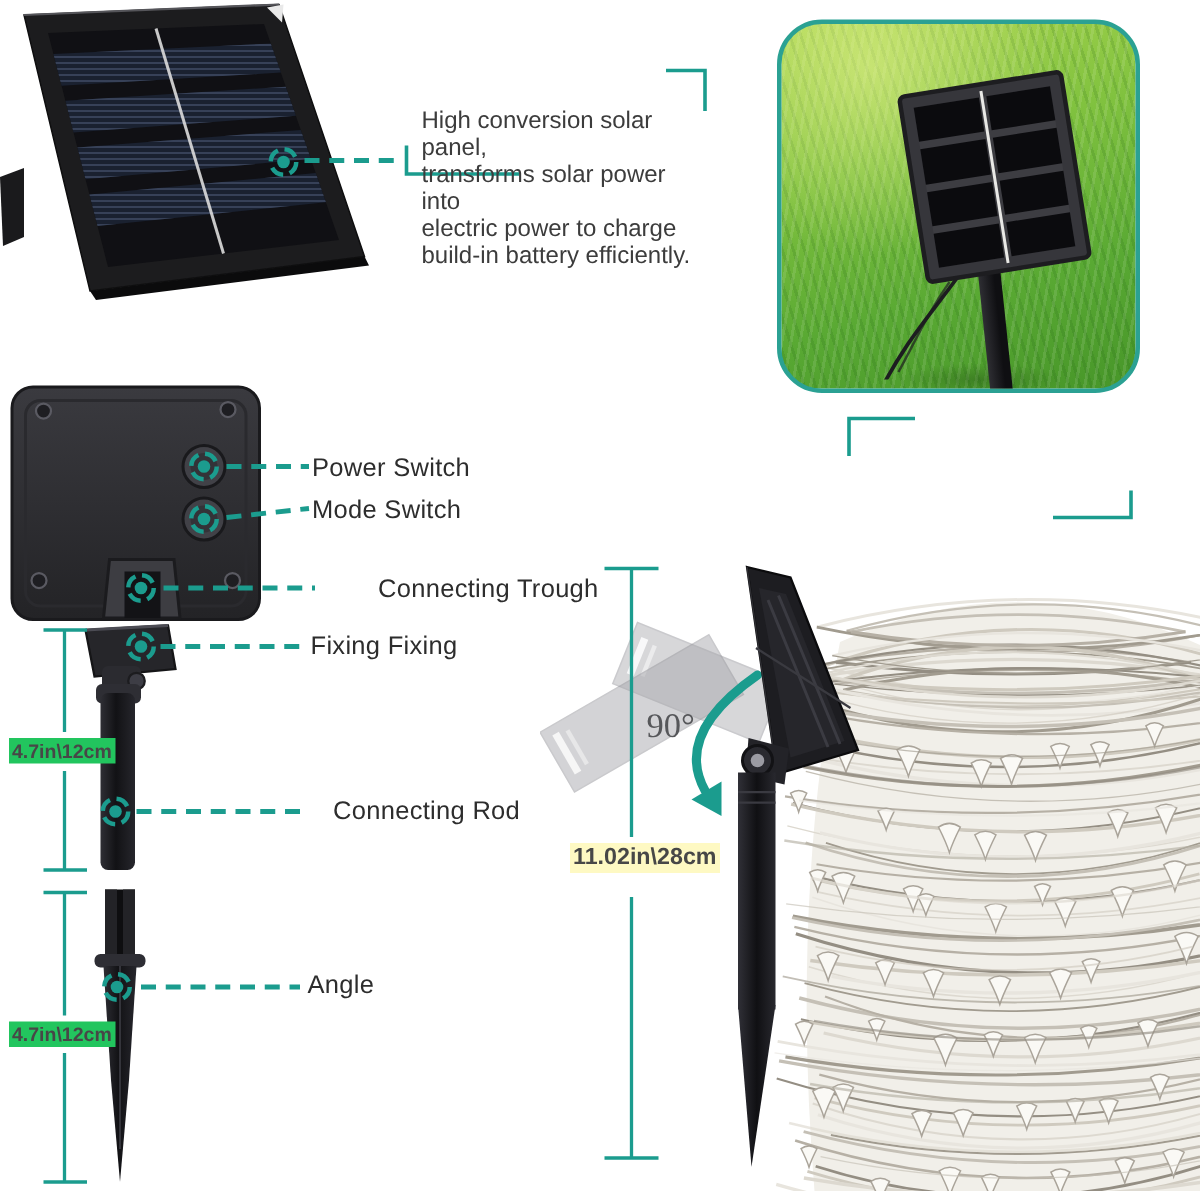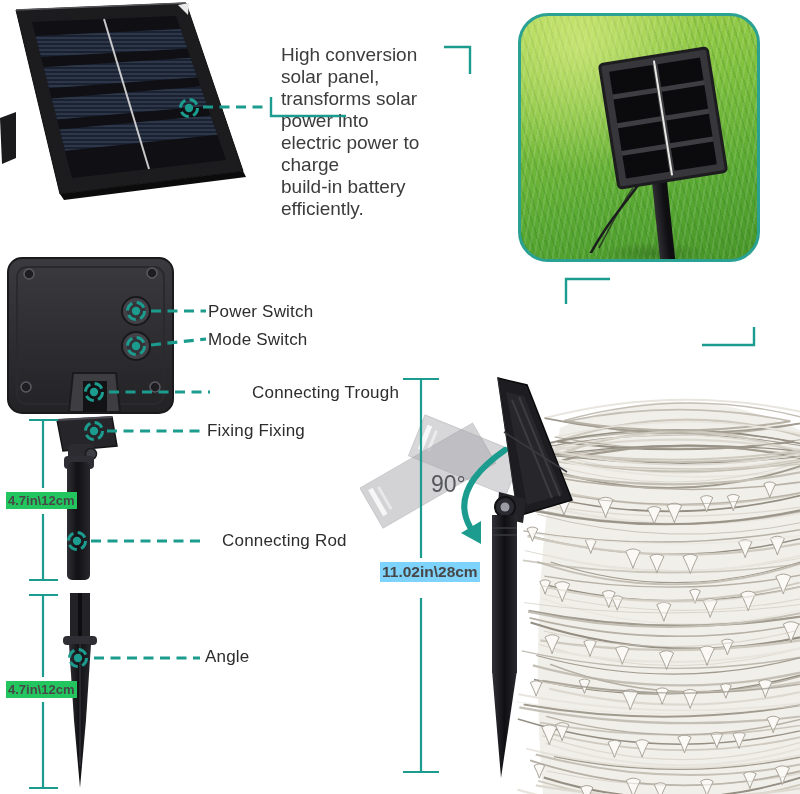--- a/index.html
+++ b/index.html
@@ -1,22 +1,22 @@
 <!DOCTYPE html>
 <html><head>
 <meta charset="utf-8">
 <style>
   html,body{margin:0;padding:0;background:#ffffff;}
   #stage{position:relative;width:800px;height:794px;background:#fff;overflow:hidden;
          font-family:"Liberation Sans",sans-serif;}
   .abs{position:absolute;}
   .callout-label{font-size:17px;color:#2d2d2d;letter-spacing:.2px;white-space:nowrap;}
-  .feature-text{font-size:19px;color:#3c3c3c;white-space:pre-line;}
+  .feature-text{font-size:16px;color:#3c3c3c;white-space:pre-line;margin-top:28px;}
   .dim-text{font-size:13px;font-weight:700;color:#474747;white-space:nowrap;background:#22c55e;padding:1px 2px;}
-  .dim-text-lg{font-size:15.5px;font-weight:700;color:#474747;white-space:nowrap;background:#7dd3fc;padding:1px 2px;}
+  .dim-text-lg{font-size:15.5px;font-weight:700;color:#474747;white-space:nowrap;background:#fef9c3;padding:1px 2px;}
   .angle-text{font-size:23px;color:#56575a;}
   svg{display:block;}
   
   .photo{left:518px;top:13px;width:236px;height:243px;border:3px solid #2ba193;border-radius:30px;overflow:hidden;
     background:
       radial-gradient(circle at 25% 12%, rgba(236,246,150,.55), rgba(236,246,150,0) 45%),
       repeating-linear-gradient(100deg, rgba(255,255,255,.10) 0 2px, rgba(255,255,255,0) 2px 6px),
       repeating-linear-gradient(72deg, rgba(26,88,18,.14) 0 2px, rgba(26,88,18,0) 2px 7px),
       linear-gradient(165deg,#a8d44e 0%,#81c23f 35%,#59a933 70%,#479629 100%);}
   .photo-panel{left:86px;top:38px;width:112px;height:128px;transform:rotate(-9deg);
@@ -393,14 +393,14 @@
   <div class="abs callout-label" style="left:208px;top:302px;text-align:right;">Power Switch</div>
   <div class="abs callout-label" style="left:208px;top:330px;">Mode Switch</div>
   <div class="abs callout-label" style="left:216px;top:383px;margin-left:36px;">Connecting Trough</div>
   <div class="abs callout-label" style="left:207px;top:421px;">Fixing Fixing</div>
   <div class="abs callout-label" style="left:222px;top:531px;">Connecting Rod</div>
   <div class="abs callout-label" style="left:205px;top:647px;">Angle</div>
 
   <div class="abs dim-text" style="left:6px;top:492px;">4.7in\12cm</div>
   <div class="abs dim-text" style="left:6px;top:681px;">4.7in\12cm</div>
   <div class="abs dim-text-lg" style="left:380px;top:562px;">11.02in\28cm</div>
-  <div class="abs angle-text" style="left:431px;top:471px;">90°</div>
+  <div class="abs angle-text" style="left:431px;top:471px;font-family:Liberation Serif, serif;">90°</div>
 </div>
 
 </body></html>

